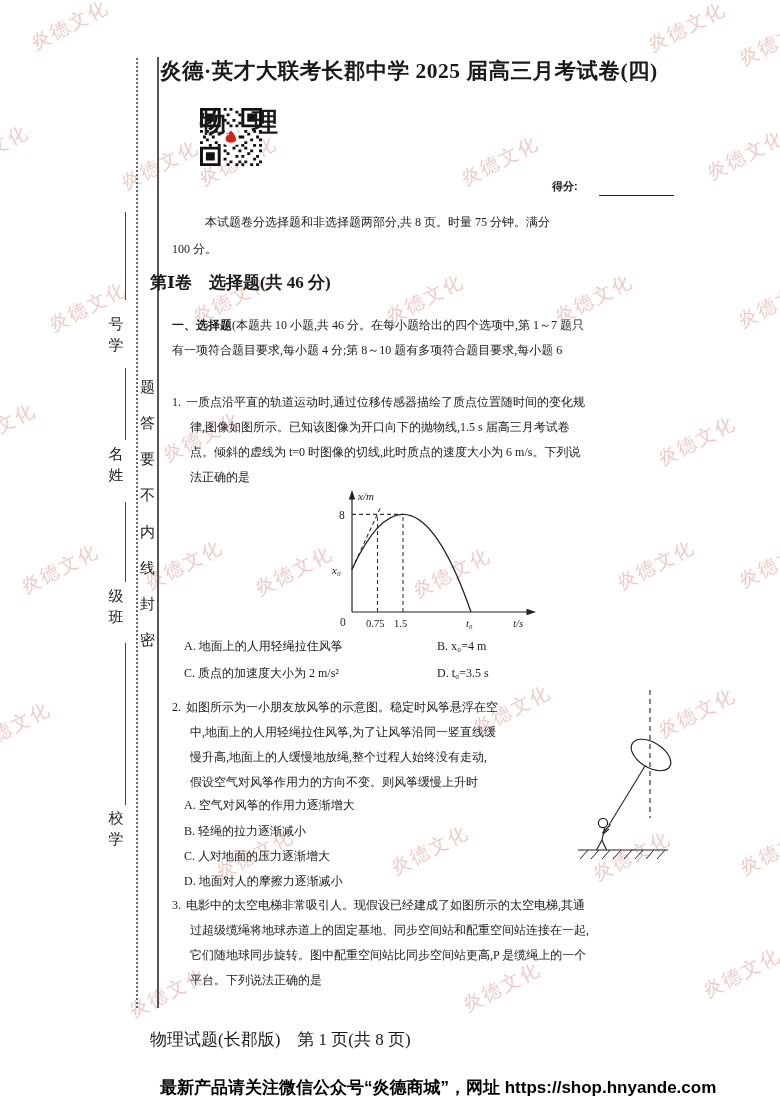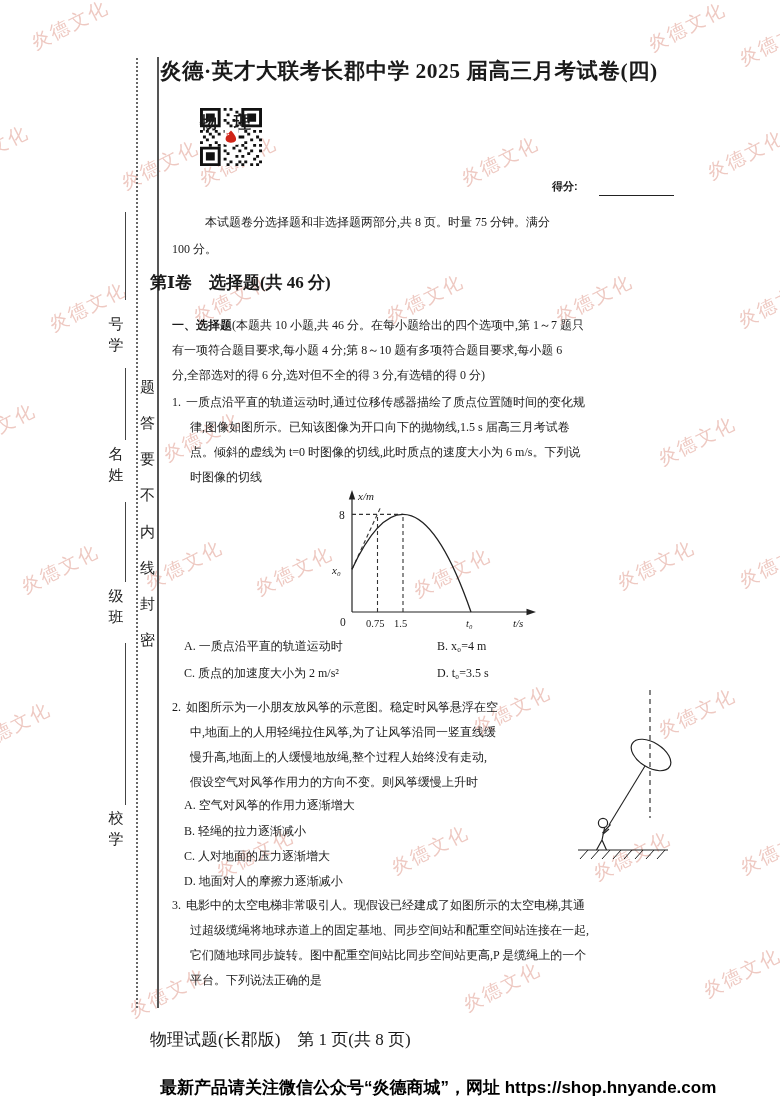--- a/index.html
+++ b/index.html
@@ -13,21 +13,21 @@
       transform:rotate(-27deg);font-family:"DejaVu Serif",serif;pointer-events:none;}
   
   .rule-dotted{position:absolute;left:136px;top:58px;height:950px;border-left:2px dotted #666;}
   .rule-solid{position:absolute;left:157px;top:57px;height:951px;border-left:2px solid #555;}
   .seal-vline{position:absolute;left:125px;border-left:1.3px solid #444;width:0;}
   .seal-label{position:absolute;left:104px;width:24px;text-align:center;font-size:15px;line-height:21px;color:#222;}
   .seal-notice{position:absolute;left:139px;top:378px;height:272px;width:17px;
                display:flex;flex-direction:column;justify-content:space-between;
                font-size:15px;color:#222;text-align:center;}
   .title{left:160px;top:60px;width:544px;font-size:21.5px;font-weight:bold;letter-spacing:.5px;}
-  .subject{left:200px;top:112px;width:400px;font-size:17px;font-weight:bold;}
+  .subject{left:200px;top:112px;width:400px;font-size:26px;font-weight:bold;}
   .score{left:552px;top:175px;font-size:11px;font-weight:bold;font-family:"Liberation Sans","DejaVu Sans",sans-serif;}
   .score-line{left:599px;top:177px;width:75px;height:18px;border-bottom:1.4px solid #222;}
   .heading{left:150px;top:272px;width:540px;font-size:17px;font-weight:bold;}
   .footer{left:150px;top:1029px;width:540px;font-size:17px;}
   .promo{left:160px;top:1077px;font-size:17px;font-weight:bold;
          font-family:"Liberation Sans","DejaVu Sans",sans-serif;color:#000;}
   svg text{font-family:"Liberation Serif","DejaVu Serif",serif;fill:#1a1a1a;}
 </style>
 </head>
 <body>
@@ -126,26 +126,25 @@
   <div class="tl score">得分:</div>
   <div class="abs score-line"></div>
 
   <div class="tl" style="left:205px;top:211px">本试题卷分选择题和非选择题两部分,共 8 页。时量 75 分钟。满分</div>
   <div class="tl" style="left:172px;top:238px">100 分。</div>
 
   <div class="tl heading center">第Ⅰ卷　选择题(共 46 分)</div>
 
   <div class="tl" style="left:172px;top:314px"><span class="bold">一、选择题</span><span>(本题共 10 小题,共 46 分。在每小题给出的四个选项中,第 1～7 题只</span></div>
   <div class="tl" style="left:172px;top:339px">有一项符合题目要求,每小题 4 分;第 8～10 题有多项符合题目要求,每小题 6</div>
-  <div class="tl" style="left:172px;top:364px">分,全部选对的得 6 分,选对但不全的得 3 分,有选错的得 0 分)</div>
 
   <div class="tl" style="left:172px;top:391px"><span>1.</span><span style="padding-left:5px">一质点沿平直的轨道运动时,通过位移传感器描绘了质点位置随时间的变化规</span></div>
   <div class="tl" style="left:190px;top:416px">律,图像如图所示。已知该图像为开口向下的抛物线,1.5 s 届高三月考试卷</div>
   <div class="tl" style="left:190px;top:441px">点。倾斜的虚线为 t=0 时图像的切线,此时质点的速度大小为 6 m/s。下列说</div>
-  <div class="tl" style="left:190px;top:466px">时图像的切线</div>
+  <div class="tl" style="left:190px;top:466px">法正确的是</div>
 
   <svg class="abs" style="left:330px;top:486px" width="215" height="150" viewBox="0 0 215 150">
     <line x1="22" y1="126" x2="200" y2="126" stroke="#222" stroke-width="1.2"></line>
     <polygon points="206,126 196.5,122.8 196.5,129.2" fill="#222"></polygon>
     <line x1="22" y1="126" x2="22" y2="10" stroke="#222" stroke-width="1.2"></line>
     <polygon points="22,4 18.8,13.5 25.2,13.5" fill="#222"></polygon>
     <line x1="22" y1="28.4" x2="73" y2="28.4" stroke="#333" stroke-width="1.1" stroke-dasharray="4 3"></line>
     <line x1="47.5" y1="126" x2="47.5" y2="28.4" stroke="#333" stroke-width="1.1" stroke-dasharray="4 3"></line>
     <line x1="73" y1="126" x2="73" y2="28.4" stroke="#333" stroke-width="1.1" stroke-dasharray="4 3"></line>
     <line x1="22" y1="83.2" x2="50.5" y2="21.5" stroke="#333" stroke-width="1.1" stroke-dasharray="4 3"></line>
@@ -153,21 +152,21 @@
     <text x="28" y="14" font-size="11" font-style="italic">x/m</text>
     <text x="183" y="141" font-size="11" font-style="italic">t/s</text>
     <text x="9" y="33" font-size="11.5">8</text>
     <text x="2" y="88" font-size="11" font-style="italic">x₀</text>
     <text x="10" y="140" font-size="11.5">0</text>
     <text x="36" y="141" font-size="10.5">0.75</text>
     <text x="64" y="141" font-size="10.5">1.5</text>
     <text x="136" y="141" font-size="10.5" font-style="italic">t₀</text>
   </svg>
 
-  <div class="tl" style="left:184px;top:635px">A. 一质点沿平直的轨道运动时</div>
+  <div class="tl" style="left:184px;top:635px">A. 地面上的人用轻绳拉住风筝</div>
   <div class="tl" style="left:437px;top:635px">B. x₀=4 m</div>
   <div class="tl" style="left:184px;top:662px">C. 质点的加速度大小为 2 m/s²</div>
   <div class="tl" style="left:437px;top:662px">D. t₀=3.5 s</div>
 
   <div class="tl" style="left:172px;top:696px"><span>2.</span><span style="padding-left:5px">如图所示为一小朋友放风筝的示意图。稳定时风筝悬浮在空</span></div>
   <div class="tl" style="left:190px;top:721px">中,地面上的人用轻绳拉住风筝,为了让风筝沿同一竖直线缓</div>
   <div class="tl" style="left:190px;top:746px">慢升高,地面上的人缓慢地放绳,整个过程人始终没有走动,</div>
   <div class="tl" style="left:190px;top:771px">假设空气对风筝作用力的方向不变。则风筝缓慢上升时</div>
   <div class="tl" style="left:184px;top:794px">A. 空气对风筝的作用力逐渐增大</div>
   <div class="tl" style="left:184px;top:820px">B. 轻绳的拉力逐渐减小</div>

